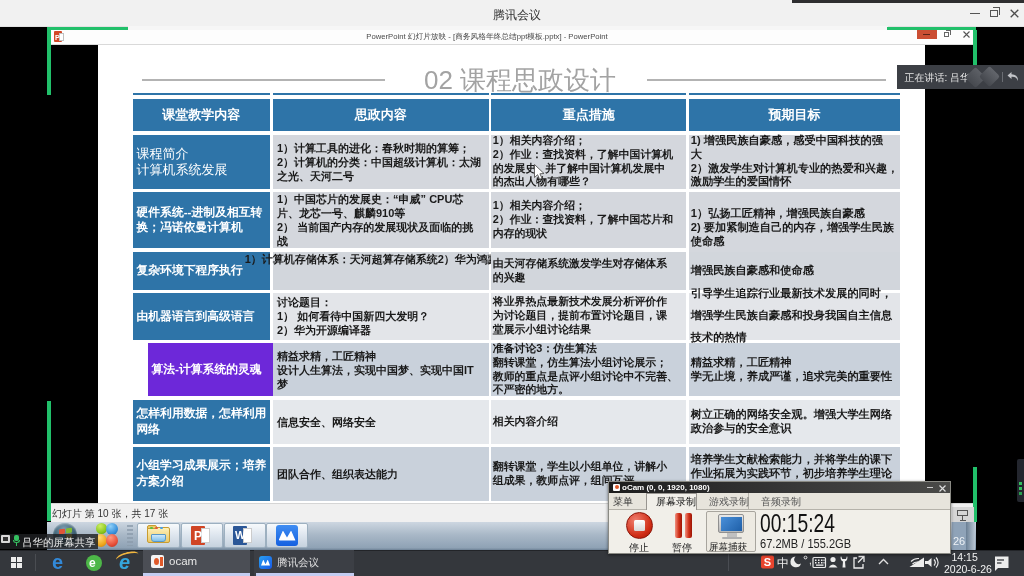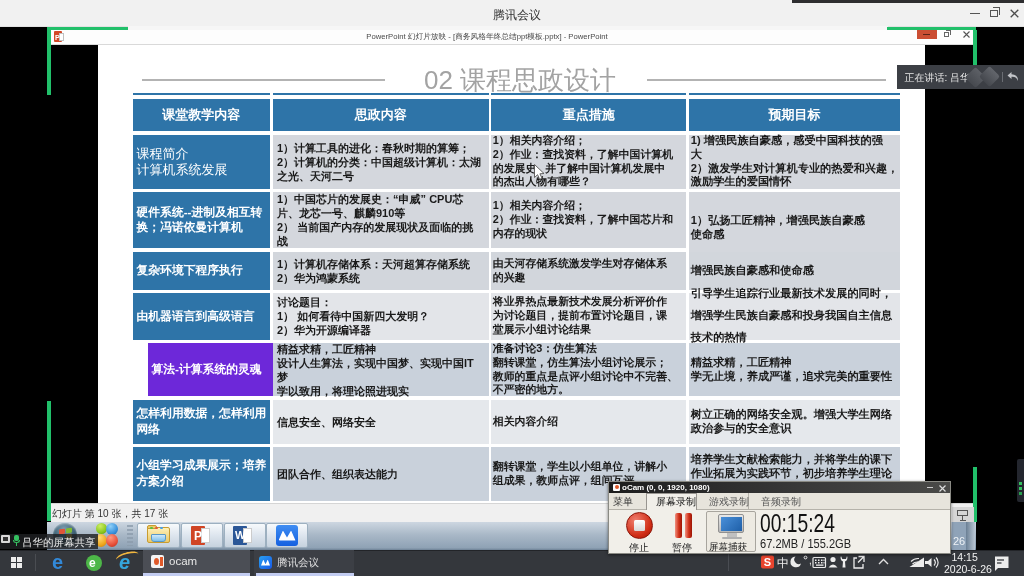--- a/index.html
+++ b/index.html
@@ -96,26 +96,27 @@
       <div style="white-space:nowrap;">2） 当前国产内存的发展现状及面临的挑</div>
       <div style="white-space:nowrap;">战</div>
     </div>
     <div class="abs" style="left:358.8px;top:93px;width:195px;height:56px;background:#d4d7dd;color:#1a1a1a;font-weight:bold;font-size:10.9px;line-height:13.9px;display:flex;flex-direction:column;justify-content:center;padding-left:1.5px;">
       <div style="white-space:nowrap;">1）相关内容介绍；</div>
       <div style="white-space:nowrap;">2）作业：查找资料，了解中国芯片和</div>
       <div style="white-space:nowrap;">内存的现状</div>
     </div>
     <div class="abs" style="left:556.8px;top:93px;width:210.5px;height:72px;background:#d4d7dd;color:#1a1a1a;font-weight:bold;font-size:11.2px;line-height:13.9px;display:flex;flex-direction:column;justify-content:center;padding-left:1.5px;">
       <div style="white-space:nowrap;">1）弘扬工匠精神，增强民族自豪感</div>
+      <div style="white-space:nowrap;">2) 要加紧制造自己的内存，增强学生民族</div>
       <div style="white-space:nowrap;">使命感</div>
     </div>
     <div class="abs" style="left:0;top:152.5px;width:137.5px;height:38px;background:#2e74a8;color:#fff;font-weight:bold;font-size:11.8px;line-height:15.5px;display:flex;flex-direction:column;justify-content:center;padding-left:4px;">
       <div style="white-space:nowrap;">复杂环境下程序执行</div>
     </div>
-    <div class="abs" style="left:140.5px;top:152.5px;width:215.5px;height:38px;background:#d2d6dc;color:#1a1a1a;font-weight:bold;font-size:11px;line-height:14px;display:flex;flex-direction:column;justify-content:center;padding-left:4px;">
+    <div class="abs" style="left:140.5px;top:152.5px;width:215.5px;height:38px;background:#d2d6dc;color:#1a1a1a;font-weight:bold;font-size:11px;line-height:14px;display:flex;justify-content:center;padding-left:4px;">
       <div style="white-space:nowrap;">1）计算机存储体系：天河超算存储系统</div>
       <div style="white-space:nowrap;">2）华为鸿蒙系统</div>
     </div>
     <div class="abs" style="left:358.8px;top:152.5px;width:195px;height:38px;background:#d2d6dc;color:#1a1a1a;font-weight:bold;font-size:10.9px;line-height:13.9px;display:flex;flex-direction:column;justify-content:center;padding-left:1.5px;">
       <div style="white-space:nowrap;">由天河存储系统激发学生对存储体系</div>
       <div style="white-space:nowrap;">的兴趣</div>
     </div>
     <div class="abs" style="left:556.8px;top:152.5px;width:210.5px;height:38px;background:#d2d6dc;color:#1a1a1a;font-weight:bold;font-size:11.2px;line-height:13.9px;display:flex;flex-direction:column;justify-content:center;padding-left:1.5px;">
       <div style="white-space:nowrap;">增强民族自豪感和使命感</div>
     </div>
@@ -137,21 +138,20 @@
       <div style="white-space:nowrap;">增强学生民族自豪感和投身我国自主信息</div>
       <div style="white-space:nowrap;">技术的热情</div>
     </div>
     <div class="abs" style="left:0;top:244px;width:137.5px;height:53px;background:#6d28d9;color:#fff;font-weight:bold;font-size:11.8px;line-height:15.5px;display:flex;flex-direction:column;justify-content:center;padding-left:4px;margin-left:15px;">
       <div style="white-space:nowrap;">算法-计算系统的灵魂</div>
     </div>
     <div class="abs" style="left:140.5px;top:244px;width:215.5px;height:53px;background:#c9d1db;color:#1a1a1a;font-weight:bold;font-size:11px;line-height:14px;display:flex;flex-direction:column;justify-content:center;padding-left:4px;">
       <div style="white-space:nowrap;">精益求精，工匠精神</div>
       <div style="white-space:nowrap;">设计人生算法，实现中国梦、实现中国IT</div>
       <div style="white-space:nowrap;">梦</div>
-      <div style="white-space:nowrap;">学以致用，将理论照进现实</div>
     </div>
     <div class="abs" style="left:358.8px;top:244px;width:195px;height:53px;background:#c9d1db;color:#1a1a1a;font-weight:bold;font-size:10.9px;line-height:13.9px;display:flex;flex-direction:column;justify-content:center;padding-left:1.5px;">
       <div style="white-space:nowrap;">准备讨论3：仿生算法</div>
       <div style="white-space:nowrap;">翻转课堂，仿生算法小组讨论展示；</div>
       <div style="white-space:nowrap;">教师的重点是点评小组讨论中不完善、</div>
       <div style="white-space:nowrap;">不严密的地方。</div>
     </div>
     <div class="abs" style="left:556.8px;top:244px;width:210.5px;height:53px;background:#c9d1db;color:#1a1a1a;font-weight:bold;font-size:11.2px;line-height:13.9px;display:flex;flex-direction:column;justify-content:center;padding-left:1.5px;">
       <div style="white-space:nowrap;">精益求精，工匠精神</div>
       <div style="white-space:nowrap;">学无止境，养成严谨，追求完美的重要性</div>

